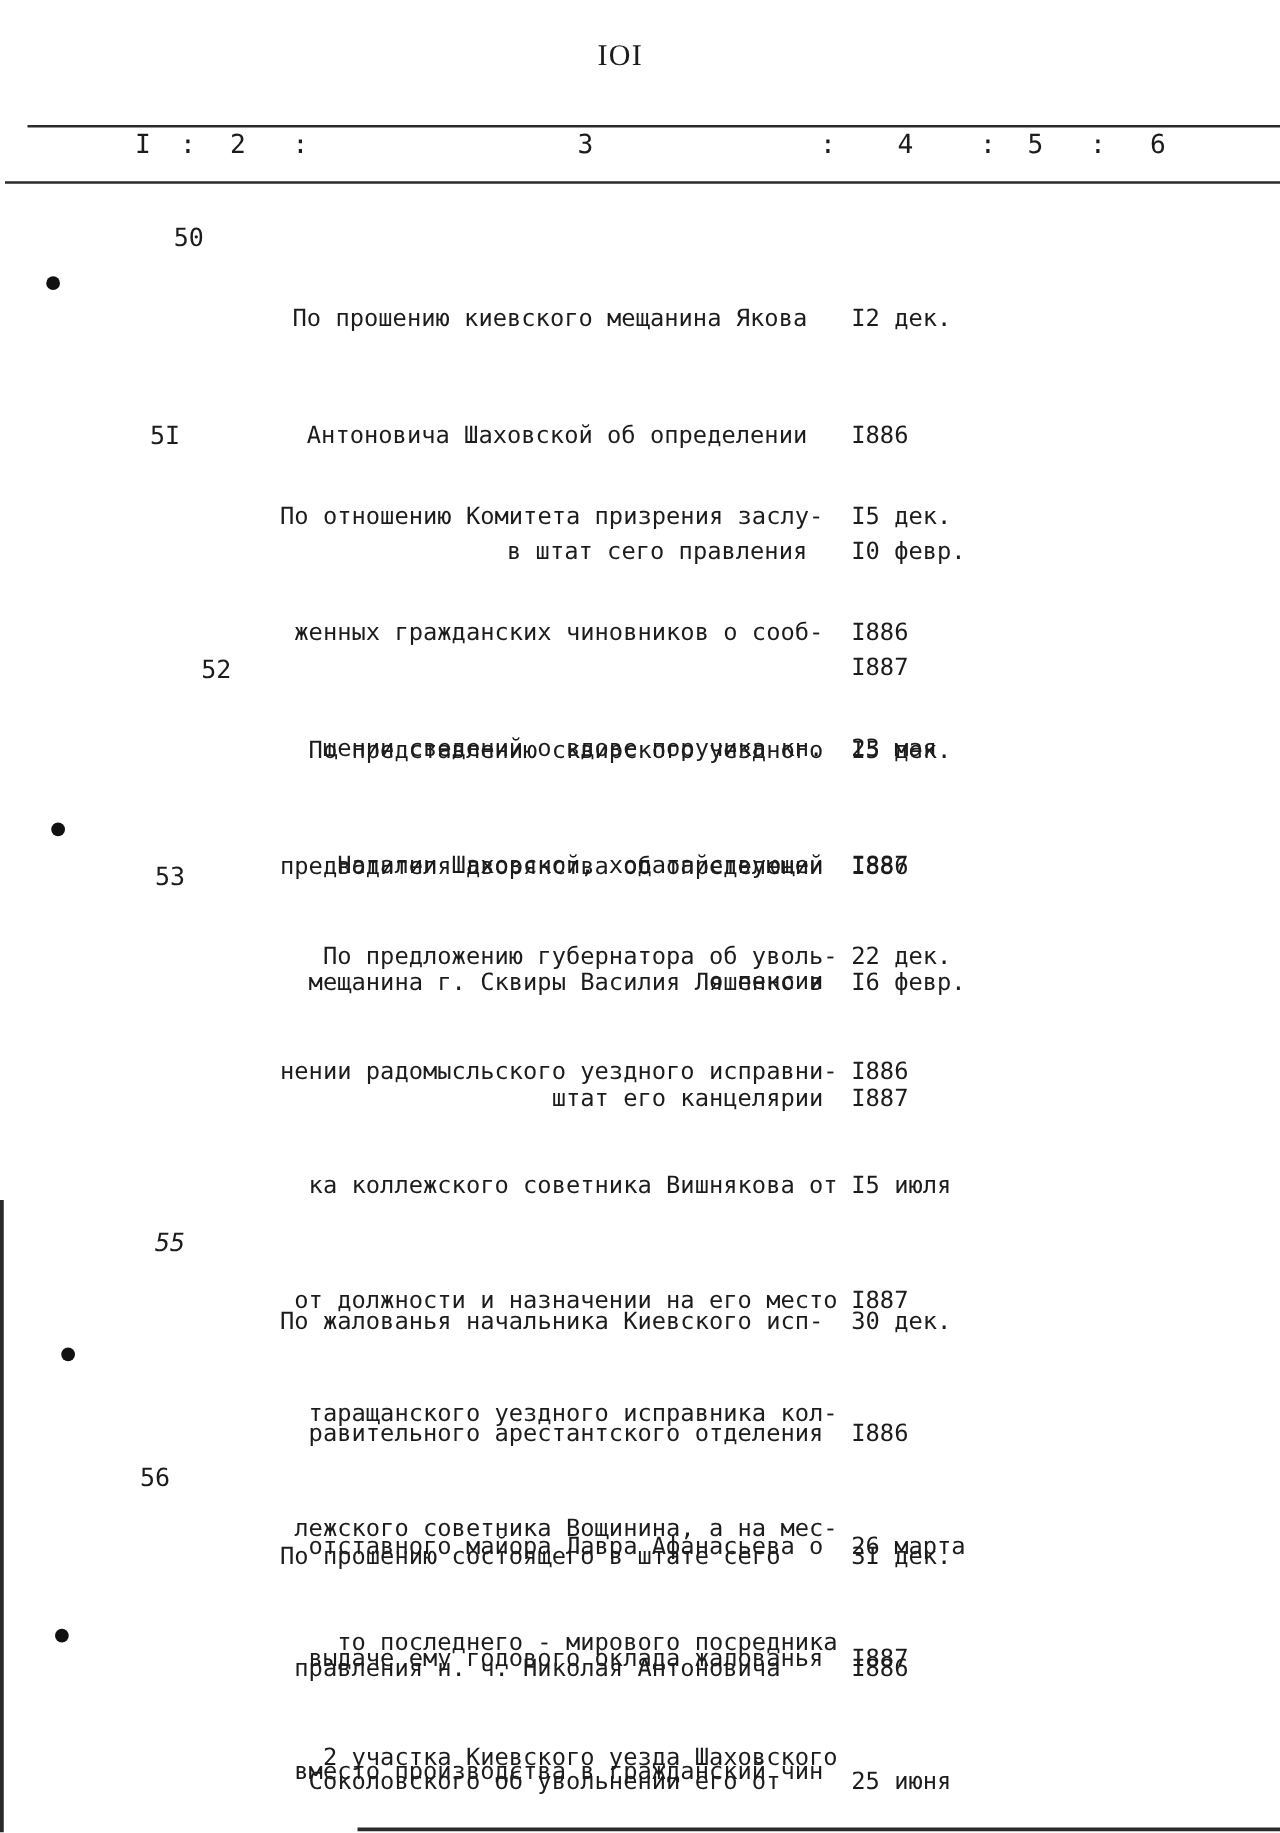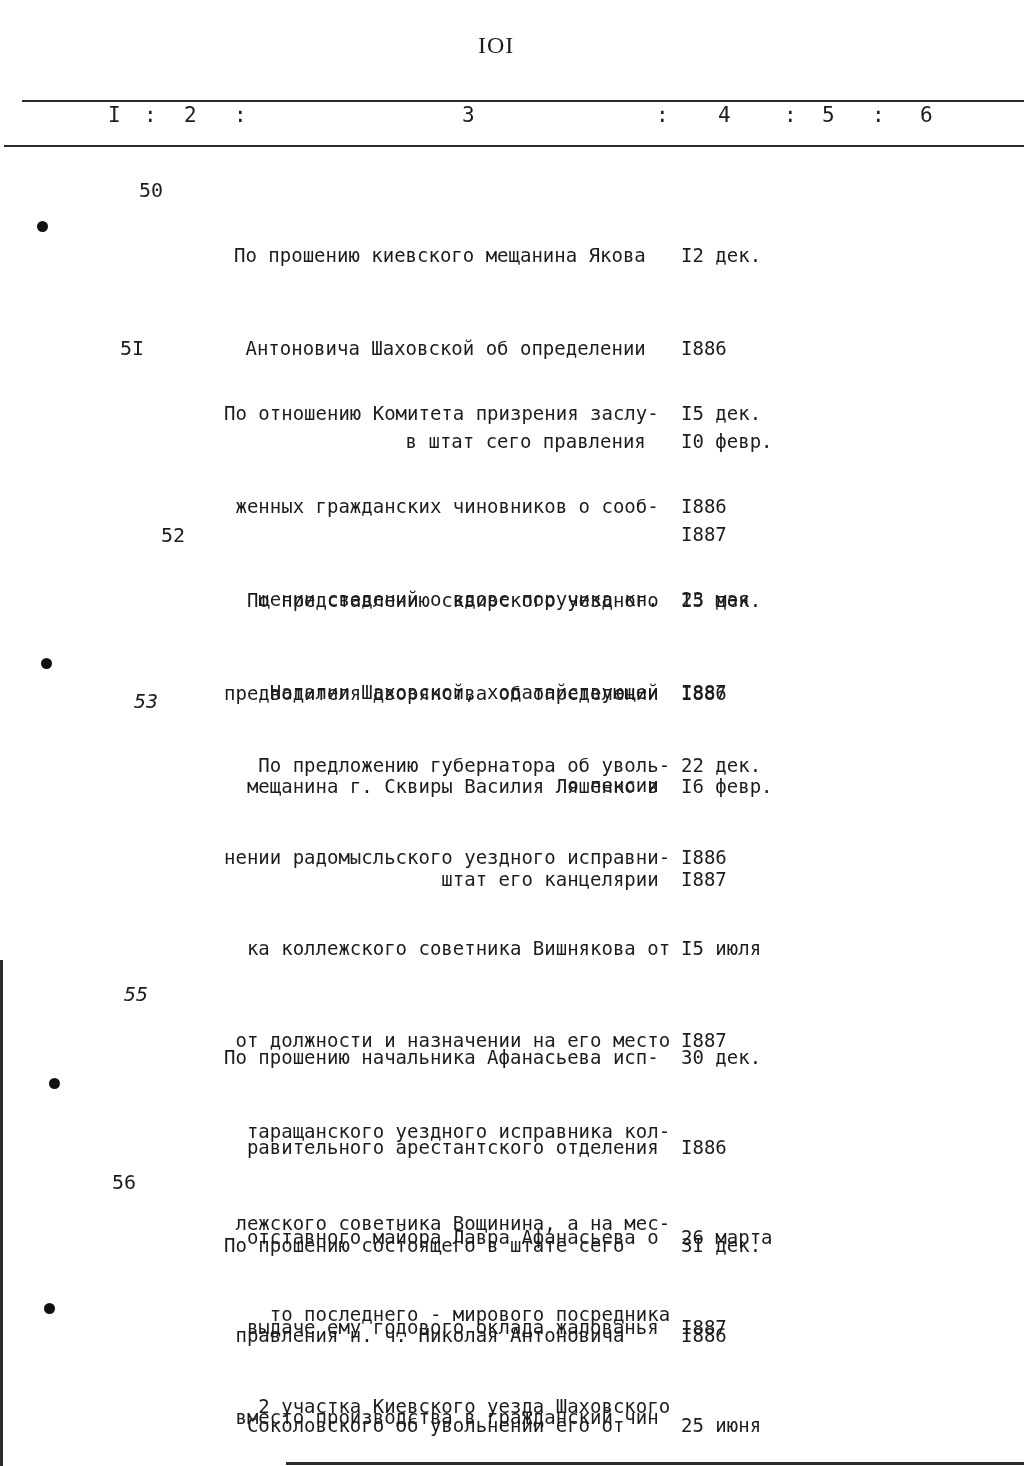--- a/index.html
+++ b/index.html
@@ -97,21 +97,21 @@
   </div>
   <div class="entry-dates">
     <span class="line">I5 дек.</span>
     <span class="line">I886</span>
     <span class="line">I6 февр.</span>
     <span class="line">I887</span>
   </div>
 </div>
 
 <div class="entry" style="top:689px;">
-  <div class="entry-num" style="left:134px;font-style:italic;">53</div>
+  <div class="entry-num" style="left:124px;">53</div>
   <div class="entry-text" style="line-height:30.5px;">
     <span class="line">По предложению губернатора об уволь-</span>
     <span class="line">нении радомысльского уездного исправни-</span>
     <span class="line">ка коллежского советника Вишнякова от</span>
     <span class="line">от должности и назначении на его место</span>
     <span class="line">таращанского уездного исправника кол-</span>
     <span class="line">лежского советника Вощинина, а на мес-</span>
     <span class="line">то последнего - мирового посредника</span>
     <span class="line">2 участка Киевского уезда Шаховского</span>
   </div>
@@ -119,21 +119,21 @@
     <span class="line">22 дек.</span>
     <span class="line">I886</span>
     <span class="line">I5 июля</span>
     <span class="line">I887</span>
   </div>
 </div>
 
 <div class="entry" style="top:982px;">
   <div class="entry-num" style="left:124px;font-style:italic;">55</div>
   <div class="entry-text" style="line-height:30px;">
-    <span class="line">По прошению начальника Афанасьева исп-</span>
+    <span class="line">По жалованья начальника Киевского исп-</span>
     <span class="line">равительного арестантского отделения</span>
     <span class="line">отставного майора Лавра Афанасьева о</span>
     <span class="line">выдаче ему годового оклада жалованья</span>
     <span class="line">вместо производства в гражданский чин</span>
   </div>
   <div class="entry-dates" style="line-height:30px;">
     <span class="line">30 дек.</span>
     <span class="line">I886</span>
     <span class="line">26 марта</span>
     <span class="line">I887</span>

